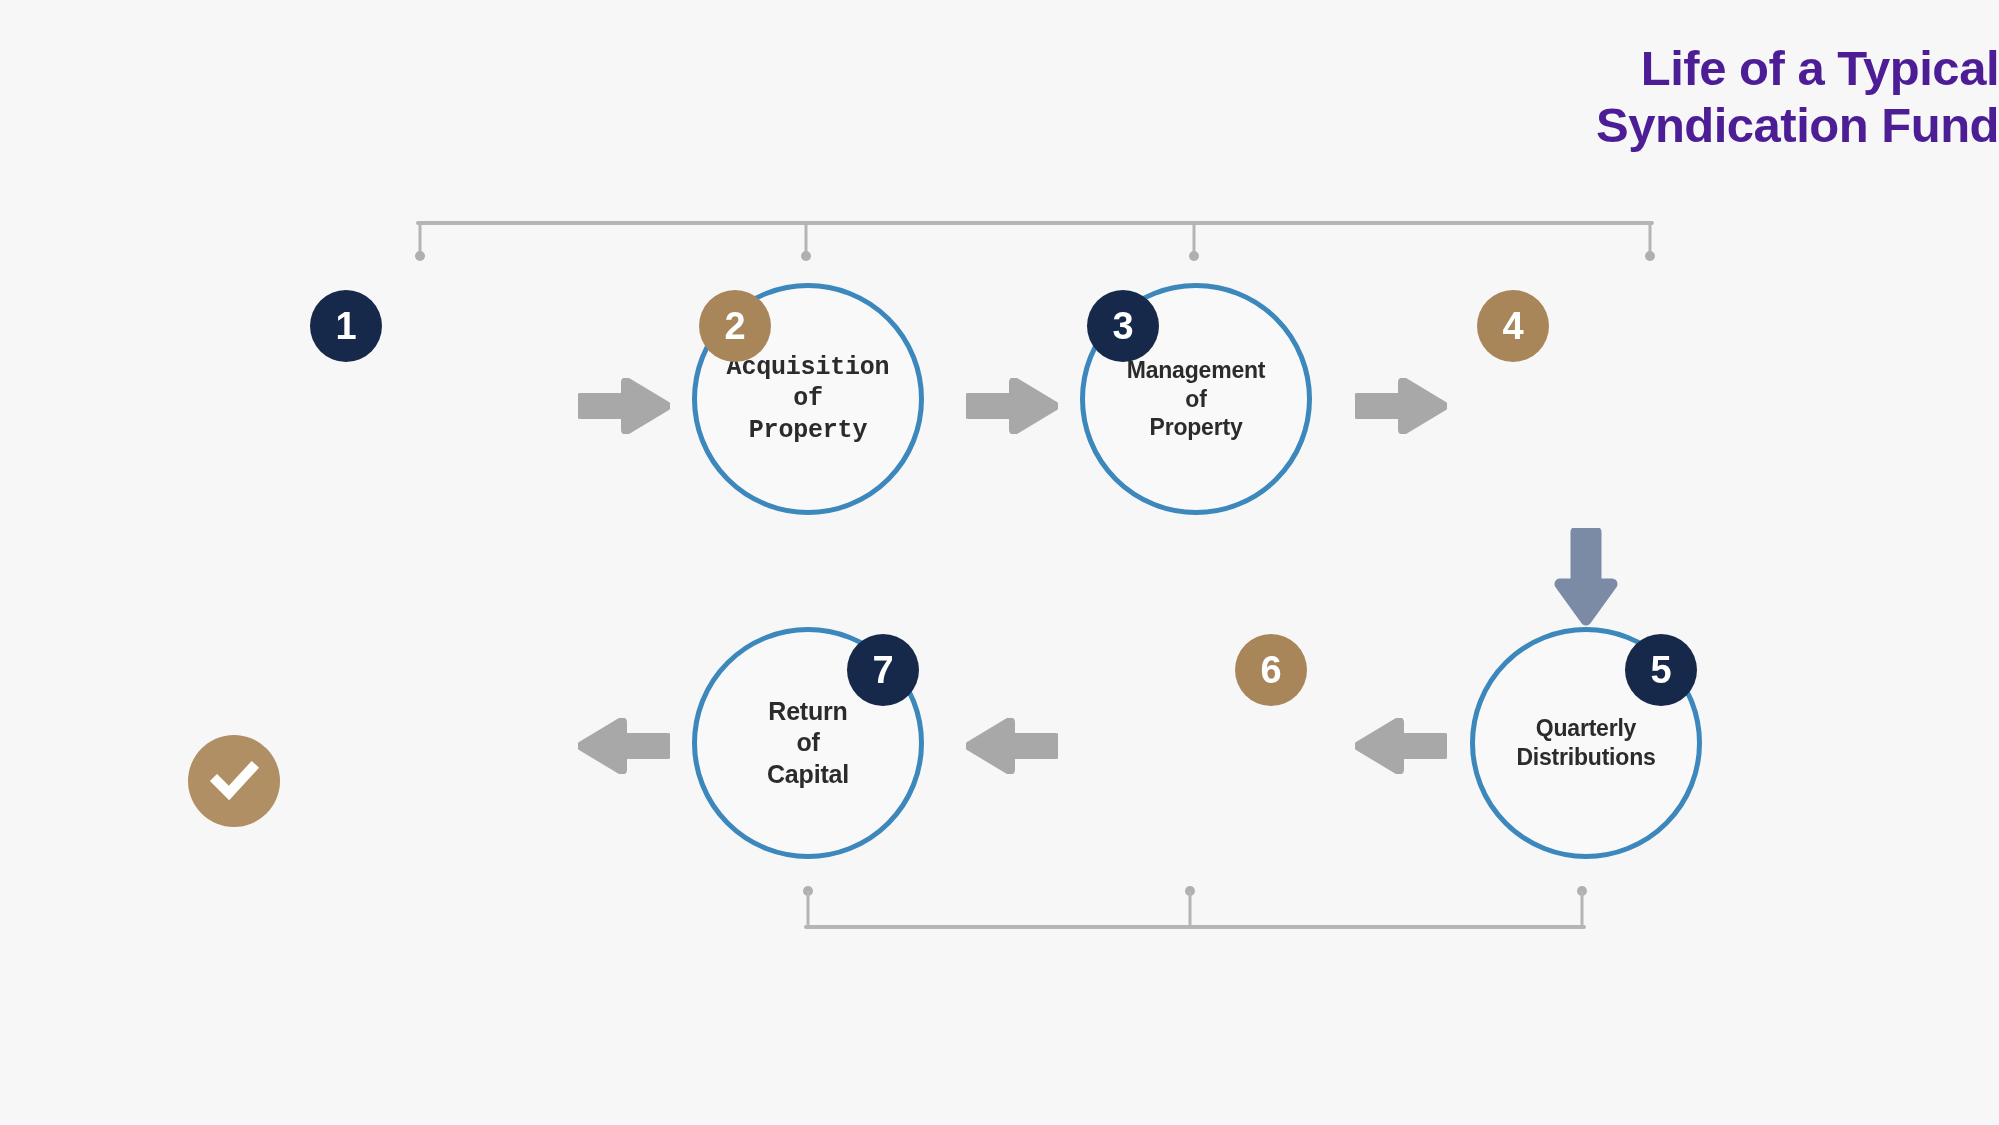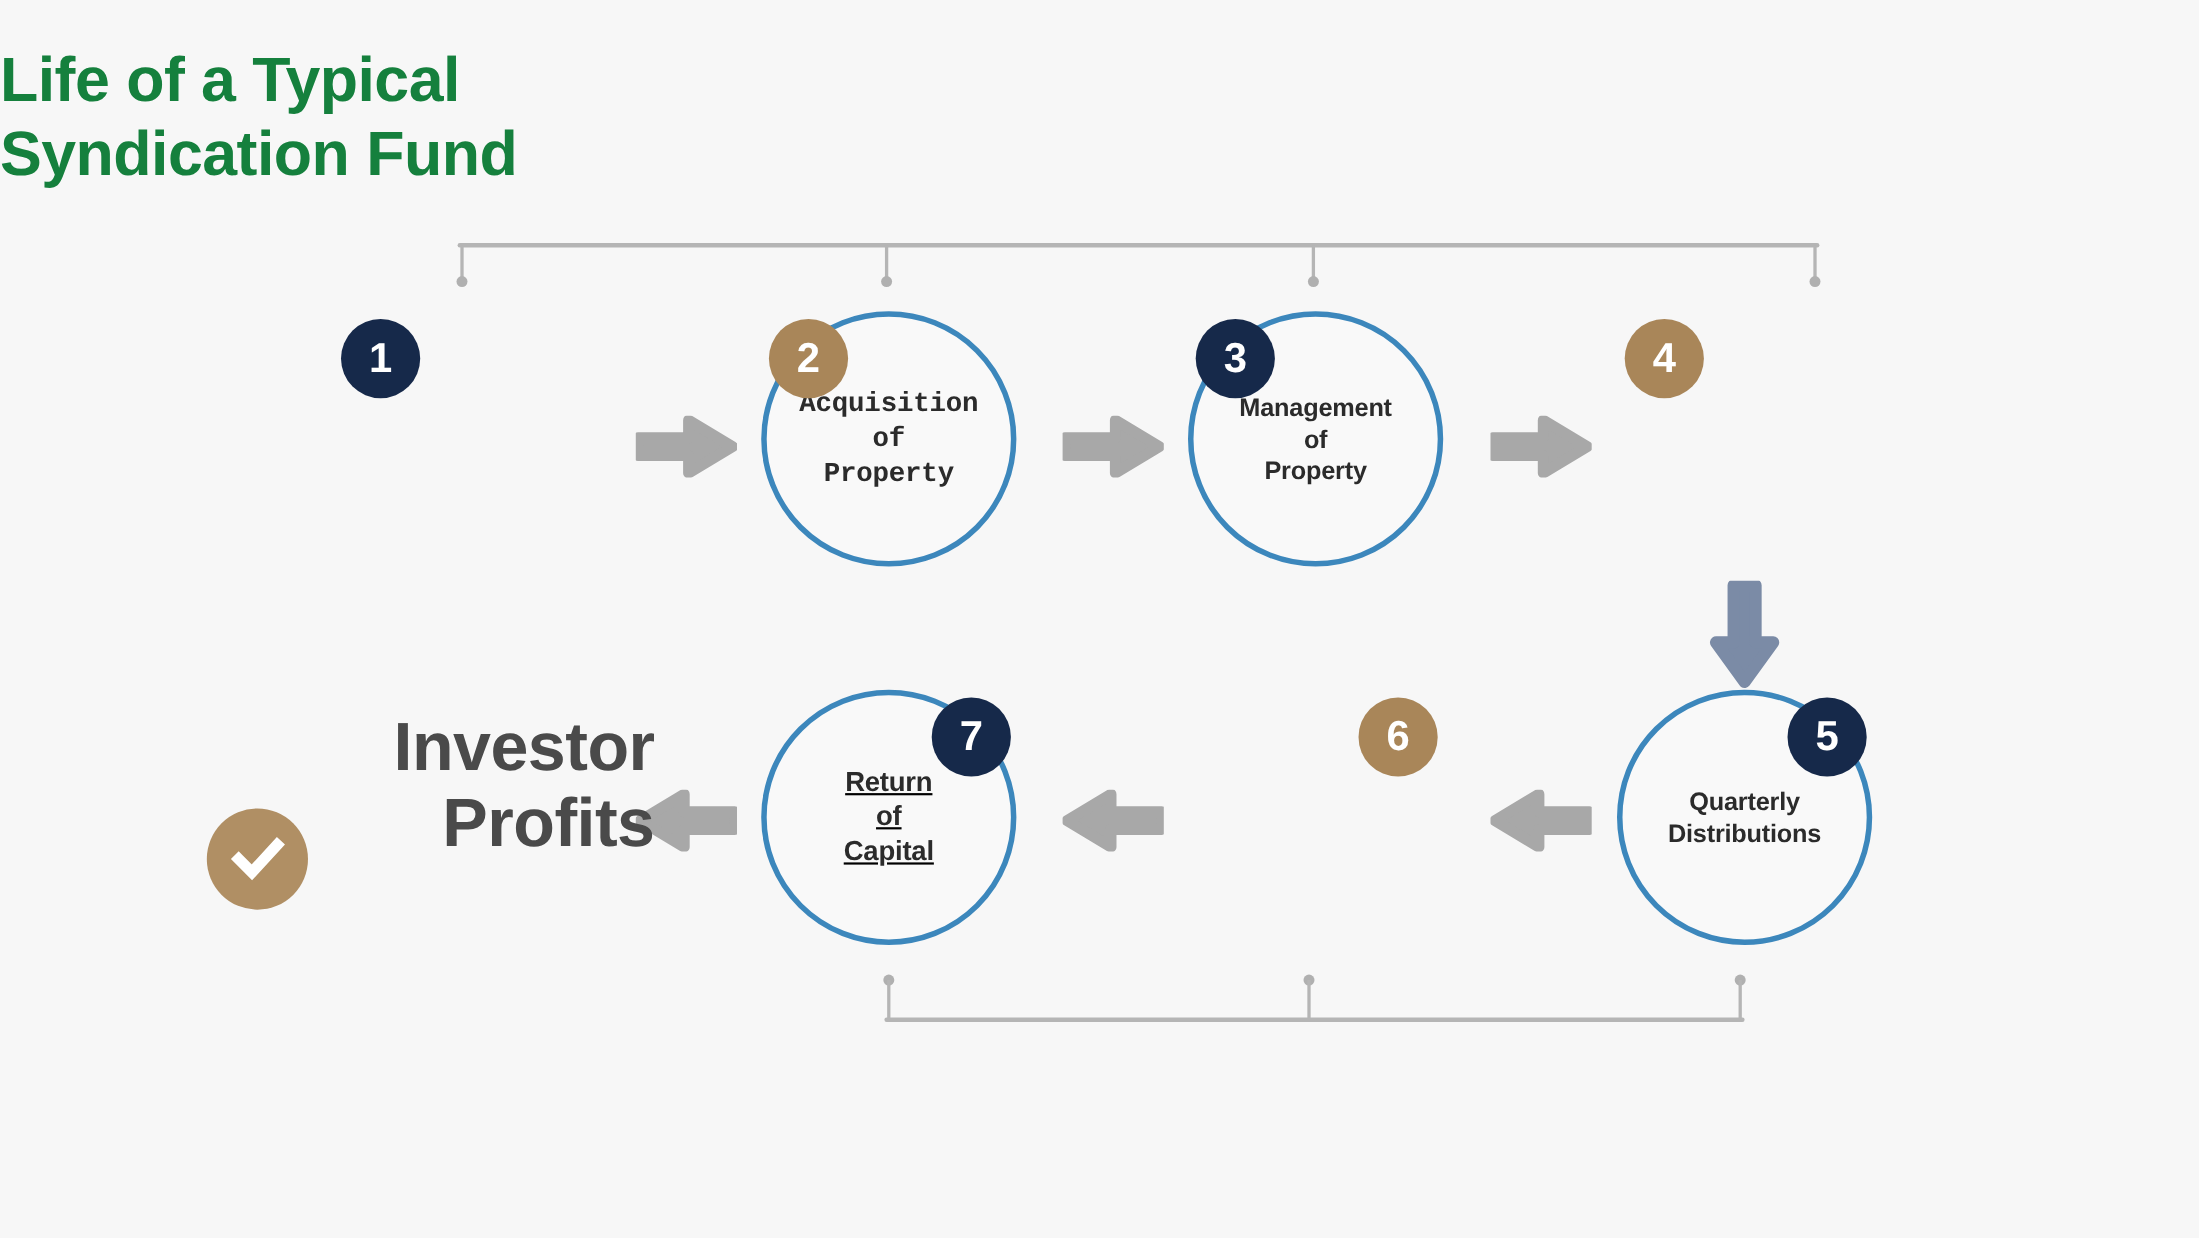--- a/index.html
+++ b/index.html
@@ -9,26 +9,26 @@
     font-family:"Liberation Sans", sans-serif;
     overflow:hidden;
     position:relative;
   }
   #stage{position:absolute;inset:0;}
 
   
   .title{
     position:absolute;
     left:0;right:0;top:40px;
-    text-align:left;
-    font-size:57px;
+    text-align:right;
+    font-size:49px;
     font-weight:bold;
     line-height:1.17;
     letter-spacing:-0.5px;
-    color:#15803d;
+    color:#4c1d95;
     white-space:pre-line;
   }
 
   
   .node{
     position:absolute;
     width:232px;height:232px;
     border-radius:50%;
     border:5px solid #3c87bc;
     background:#f9f9f9;
@@ -178,35 +178,33 @@
   </svg>
 
   <div class="badge tan" style="left:1235px;top:634px;">
     <span>6</span>
   </div>
 
   <svg class="arrow" style="left:966px;top:718px;" width="92" height="56" viewBox="0 0 92 56">
     <path d="M90 20 h-46 v-16 l-40 24 40 24 v-16 h46 z" fill="#a8a8a8" stroke="#a8a8a8" stroke-width="10" stroke-linejoin="round"></path>
   </svg>
 
-  <div class="node" style="left:692px;top:627px;text-decoration:underline;">
+  <div class="node" style="left:692px;top:627px;">
     <span class="node-label">Return
 of
 Capital</span>
   </div>
   <div class="badge navy" style="left:847px;top:634px;">
     <span>7</span>
   </div>
 
   <svg class="arrow" style="left:578px;top:718px;" width="92" height="56" viewBox="0 0 92 56">
     <path d="M90 20 h-46 v-16 l-40 24 40 24 v-16 h46 z" fill="#a8a8a8" stroke="#a8a8a8" stroke-width="10" stroke-linejoin="round"></path>
   </svg>
 
-  <div class="profits">Investor
-Profits</div>
   <div class="check-badge">
     <svg width="58" height="58" viewBox="0 0 58 58" aria-hidden="true">
       <path d="M12 29 L24 41 L47 16" fill="none" stroke="#ffffff" stroke-width="10" stroke-linecap="square" stroke-linejoin="miter"></path>
     </svg>
   </div>
 
 
 </div>
 
 </body></html>

